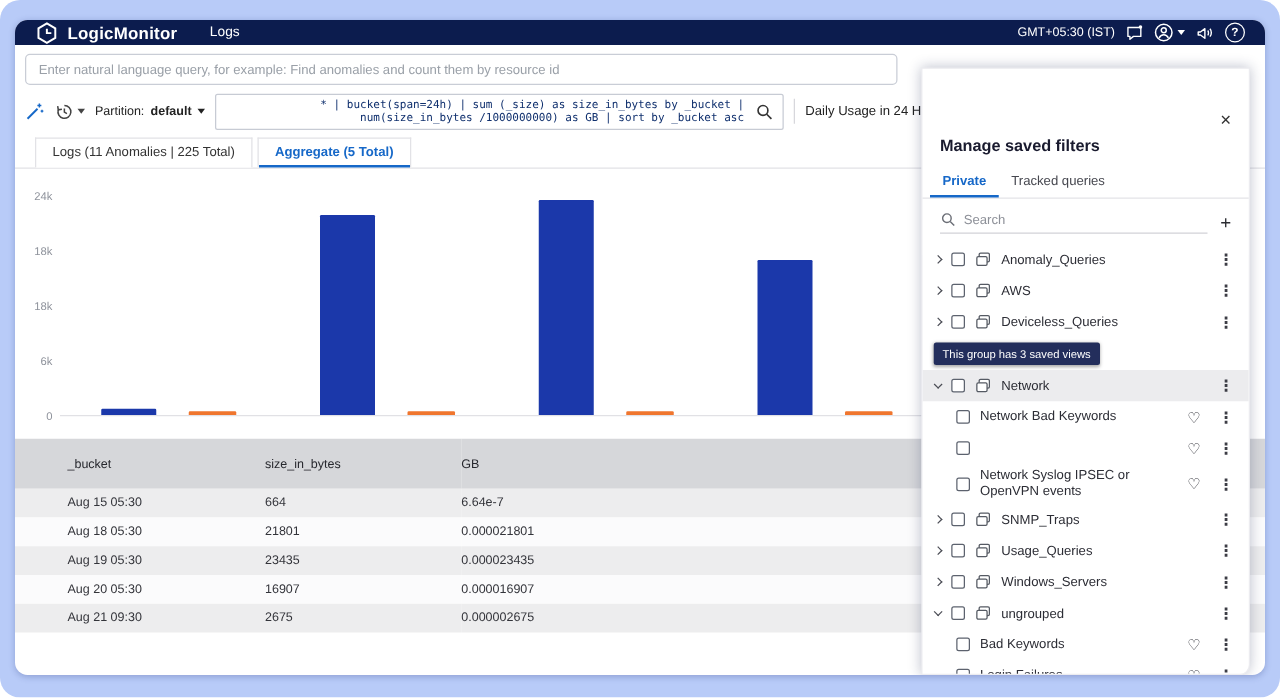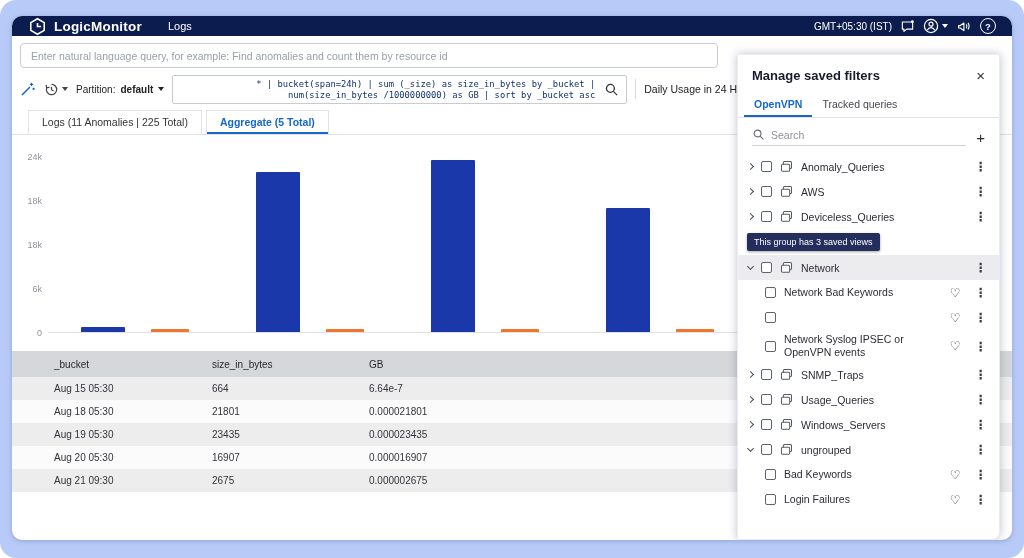--- a/index.html
+++ b/index.html
@@ -45,31 +45,31 @@
 
   
   .chart{position:relative;height:206px;margin-top:10px;}
   .ytick{position:absolute;left:0;width:30px;text-align:right;font-size:9px;color:#8f939c;}
   .plot{position:absolute;left:36px;right:90px;top:12px;height:176px;border-bottom:1px solid #e1e1e5;display:flex;align-items:flex-end;}
   .bargroup{flex:1;display:flex;align-items:flex-end;justify-content:center;gap:26px;height:100%;}
   .bar{border-radius:1px 1px 0 0;}
 
   
   table{width:100%;border-collapse:collapse;font-size:10px;color:#33343a;table-layout:fixed;}
-  thead th{background:#d6d7da;height:26px;text-align:left;font-weight:400;color:#27282e;}
+  thead th{background:#d6d7da;height:40px;text-align:left;font-weight:400;color:#27282e;}
   th:first-child,td:first-child{width:200px;padding-left:42px;}
   th:nth-child(2),td:nth-child(2){width:157px;}
   tbody td{height:23px;}
   tbody tr:nth-child(odd){background:#ededee;}
   tbody tr:nth-child(even){background:#fbfbfc;}
 
   
   .panel{position:absolute;top:38px;right:12px;bottom:0;width:263px;background:#fff;box-shadow:0 0 10px rgba(25,35,80,.28);border:1px solid #ececf0;border-radius:0 0 8px 0;display:flex;flex-direction:column;z-index:20;}
   .panel-header{display:flex;align-items:center;padding:13px 14px 9px;}
-  .panel-title{font-size:13px;font-weight:700;color:#191a2e;}
+  .panel-title{font-size:13px;font-weight:700;color:#191a2e;margin-top:41px;}
   .panel-close{margin-left:auto;font-size:15px;color:#333;line-height:1;}
   .panel-tabs{display:flex;border-bottom:1px solid #e4e4e8;padding:0 6px;}
   .ptab{padding:6px 10px 7px;font-size:10.5px;color:#46474f;}
   .ptab.active{color:#1668c8;font-weight:700;box-shadow:inset 0 -2px 0 #1668c8;}
   .panel-search{display:flex;align-items:center;padding:10px 14px 2px;gap:10px;}
   .search-line{flex:1;display:flex;align-items:center;gap:6px;border-bottom:1px solid #d2d2d8;padding-bottom:4px;}
   .search-line input{border:none;outline:none;flex:1;font-size:10.5px;color:#333;font-family:inherit;min-width:0;}
   .search-line input::placeholder{color:#8d9098;}
   .plus{font-size:15px;color:#2a2b31;font-weight:400;}
   .panel-list{flex:1;padding-top:6px;overflow:hidden;position:relative;}
@@ -238,21 +238,21 @@
           </tr>
         </tbody>
     </table>
 
     <aside class="panel" data-interactable="false">
       <div class="panel-header" data-interactable="false">
         <span class="panel-title" data-interactable="false">Manage saved filters</span>
         <span class="panel-close" data-interactable="true">×</span>
       </div>
       <div class="panel-tabs" id="panel-tabs" data-interactable="false">
-          <span class="ptab active" data-interactable="true">OpenVPN</span>
+          <span class="ptab active" data-interactable="true">Private</span>
           <span class="ptab" data-interactable="true">Tracked queries</span>
         </div>
       <div class="panel-search" data-interactable="false">
         <span class="search-line" data-interactable="true">
           <svg data-interactable="false" width="13" height="13" viewBox="0 0 16 16">
               <circle cx="6.8" cy="6.8" r="4.2" fill="none" stroke="#6b6e76" stroke-width="1.4"></circle>
               <path d="M10 10l4 4" stroke="#6b6e76" stroke-width="1.4"></path>
             </svg>
           <input type="text" data-interactable="true" placeholder="Search" style="">
         </span>

